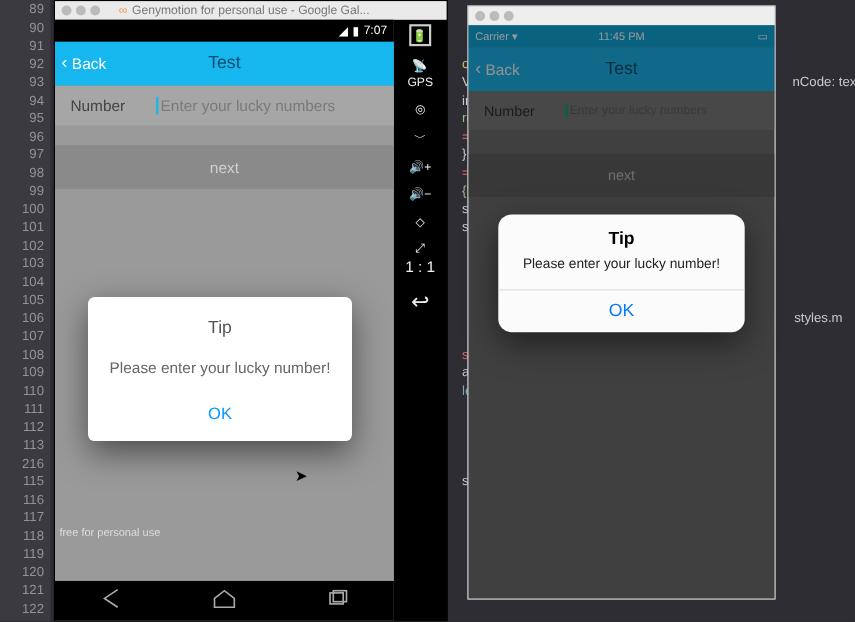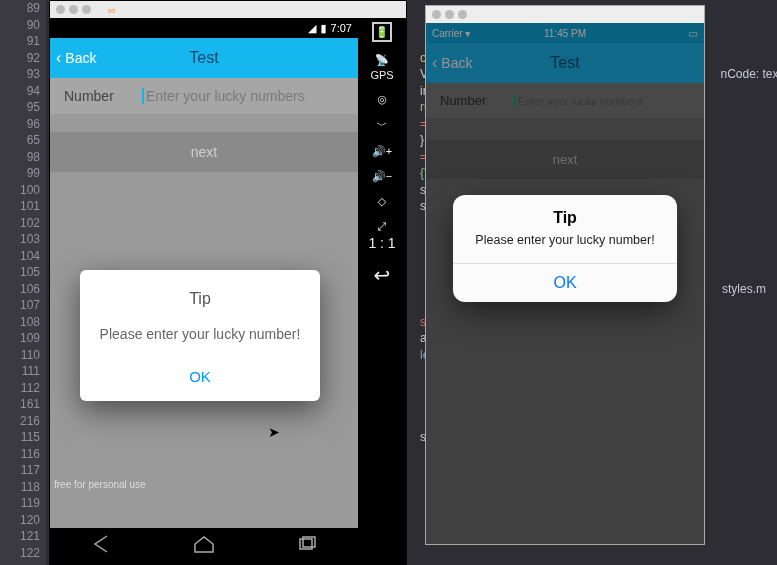--- a/index.html
+++ b/index.html
@@ -149,37 +149,37 @@
 
 <div class="gutter" id="gutter">
     <div>89</div>
     <div>90</div>
     <div>91</div>
     <div>92</div>
     <div>93</div>
     <div>94</div>
     <div>95</div>
     <div>96</div>
-    <div>65</div>
+    <div>97</div>
     <div>98</div>
     <div>99</div>
     <div>100</div>
     <div>101</div>
     <div>102</div>
     <div>103</div>
     <div>104</div>
     <div>105</div>
     <div>106</div>
     <div>107</div>
     <div>108</div>
     <div>109</div>
     <div>110</div>
     <div>111</div>
     <div>112</div>
-    <div>161</div>
+    <div>113</div>
     <div>216</div>
     <div>115</div>
     <div>116</div>
     <div>117</div>
     <div>118</div>
     <div>119</div>
     <div>120</div>
     <div>121</div>
     <div>122</div>
   </div>
@@ -212,20 +212,21 @@
     <div class="ln"></div>
   <div class="ln" style="margin-left:368px"><span>s.</span></div>
 </div>
 
 <div class="android-window">
   <div class="mac-titlebar">
     <span class="traffic"></span>
     <span class="traffic"></span>
     <span class="traffic"></span>
     <span class="geny-badge">∞</span>
+    <span class="title">Genymotion for personal use - Google Gal...</span>
   </div>
   <div class="and-body">
     <div class="and-screen">
       <div class="and-statusbar">
         <span>◢</span>
         <span>▮</span>
         <span>7:07</span>
       </div>
       <div class="and-header">
         <div class="back-btn">

